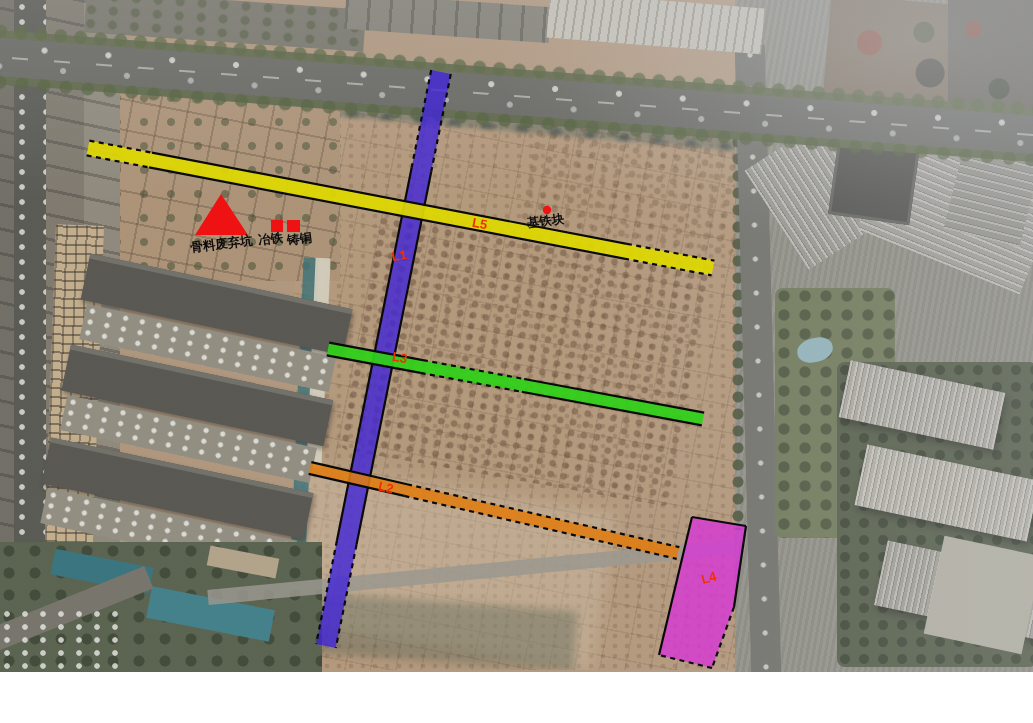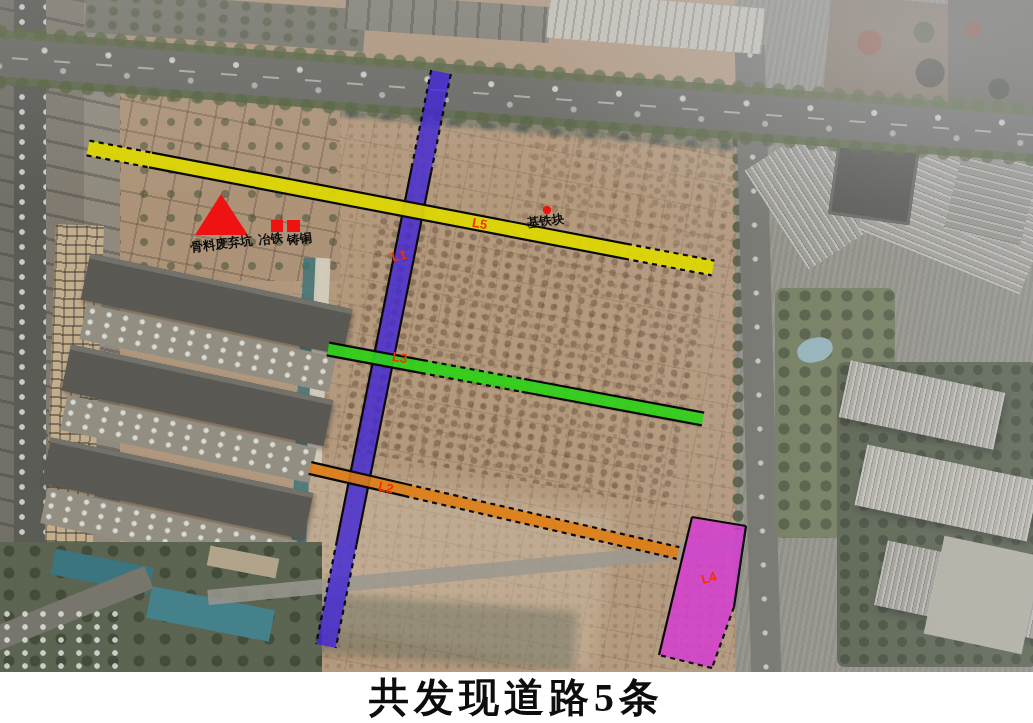--- a/index.html
+++ b/index.html
@@ -262,14 +262,13 @@
         <polygon points="221,194 195,235 248,235" fill="#ee1212"></polygon>
         <text x="222" y="248" fill="#0d0d0d" text-anchor="middle" transform="rotate(-7 222 248)" class="marker-label">骨料废弃坑</text>
         <rect x="271" y="220" width="12" height="12" fill="#ee1212"></rect>
         <text x="271" y="243" fill="#0d0d0d" text-anchor="middle" transform="rotate(-7 271 243)" class="marker-label">冶铁</text>
         <rect x="287" y="220" width="13" height="12" fill="#ee1212"></rect>
         <text x="300" y="243" fill="#0d0d0d" text-anchor="middle" transform="rotate(-7 300 243)" class="marker-label">铸铜</text>
         <circle cx="547" cy="210" r="4.2" fill="#ee1212"></circle>
         <text x="546" y="225" fill="#0d0d0d" text-anchor="middle" transform="rotate(-7 546 225)" class="marker-label">基铁块</text>
       </svg>
   </div>
-  <div class="caption">共发现道路5条</div>
 </div>
 
 </body></html>

